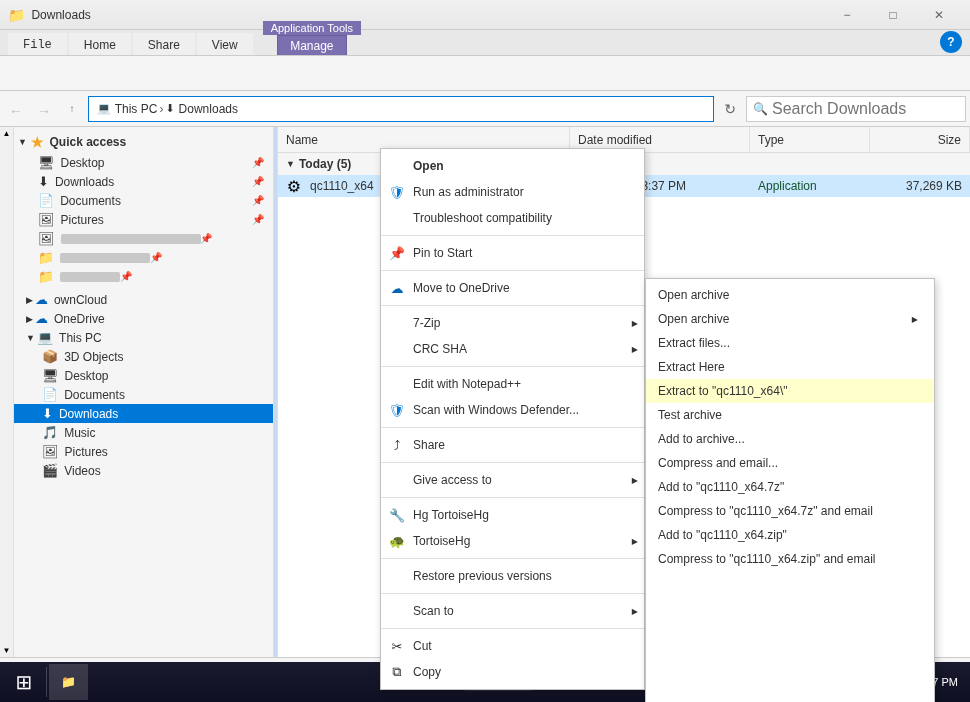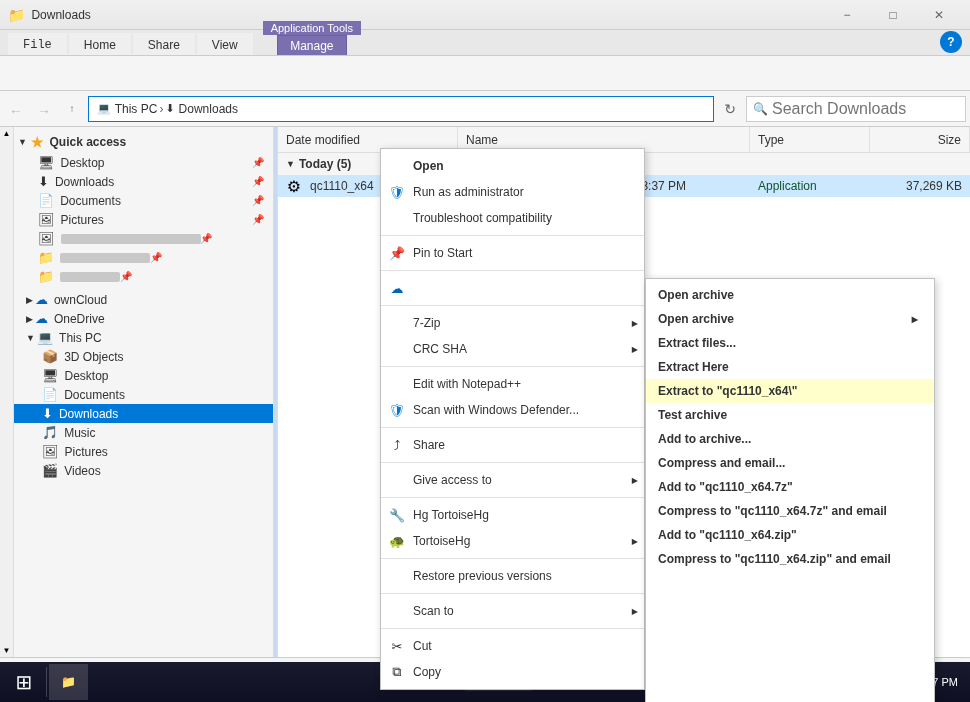--- a/index.html
+++ b/index.html
@@ -189,21 +189,20 @@
       width: 16px; height: 16px; display: flex; align-items: center; justify-content: center;
       flex-shrink: 0; font-size: 13px;
     }
     .menu-item-label { flex: 1; }
     .submenu-item {
       display: flex; align-items: center;
       padding: 5px 16px 5px 12px;
       cursor: pointer; color: #333;
       white-space: nowrap;
       gap: 8px;
-      font-weight: bold;
     }
   </style>
 </head>
 <body>
 
 <div class="title-bar">
   <span style="font-size:14px; margin-right:6px;">📁</span>
   <span style="flex:1; font-size:12px; color:#333;">Downloads</span>
   <div class="title-bar-controls">
     <button class="title-bar-btn">−</button>
@@ -358,25 +357,25 @@
       <div class="sidebar-item" style="padding-left:28px;">
         <span style="font-size:13px; margin-right:6px;">🎬</span>
         <span class="sidebar-item-text">Videos</span>
       </div>
     </div>
   </div>
 
   <div class="content-area">
 
     <div class="column-headers">
+      <div class="col-header col-name">
+        <span>Name</span>
+      </div>
       <div class="col-header col-date">
         <span>Date modified</span>
-      </div>
-      <div class="col-header col-name">
-        <span>Name</span>
       </div>
       <div class="col-header col-type">
         <span>Type</span>
       </div>
       <div class="col-header col-size">
         <span>Size</span>
       </div>
     </div>
 
     <div class="group-header">
@@ -421,20 +420,21 @@
       <span class="menu-item-label">Troubleshoot compatibility</span>
     </div>
     <div class="context-menu-separator"></div>
     <div class="context-menu-item">
       <span class="menu-item-icon">📌</span>
       <span class="menu-item-label">Pin to Start</span>
     </div>
     <div class="context-menu-separator"></div>
     <div class="context-menu-item">
       <span class="menu-item-icon" style="color:#0364b8;">☁</span>
+      <span class="menu-item-label">Move to OneDrive</span>
     </div>
     <div class="context-menu-separator"></div>
     <div class="context-menu-item has-sub">
       <span class="menu-item-icon"></span>
       <span class="menu-item-label">7-Zip</span>
     </div>
     <div class="context-menu-item has-sub">
       <span class="menu-item-icon"></span>
       <span class="menu-item-label">CRC SHA</span>
     </div>

